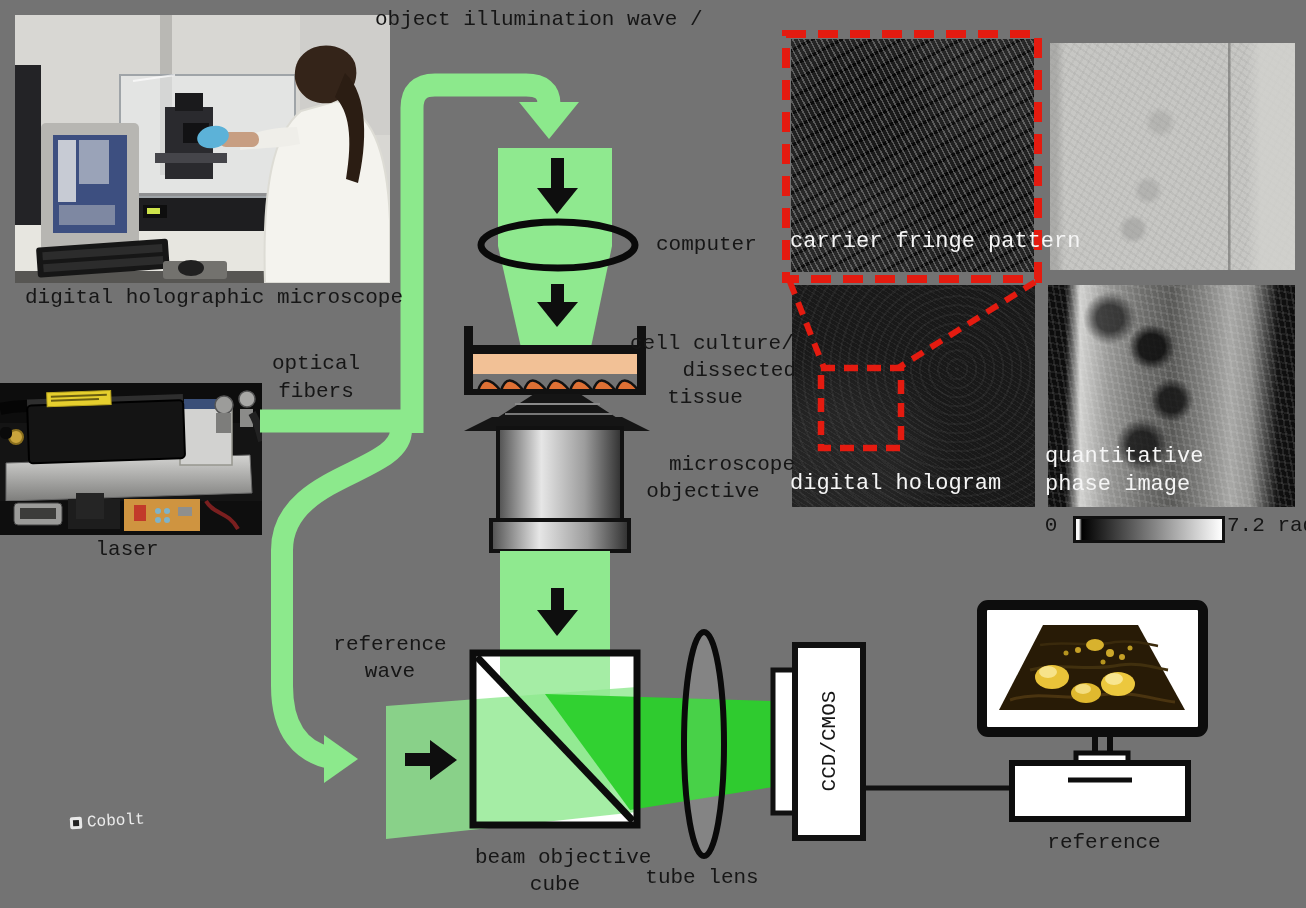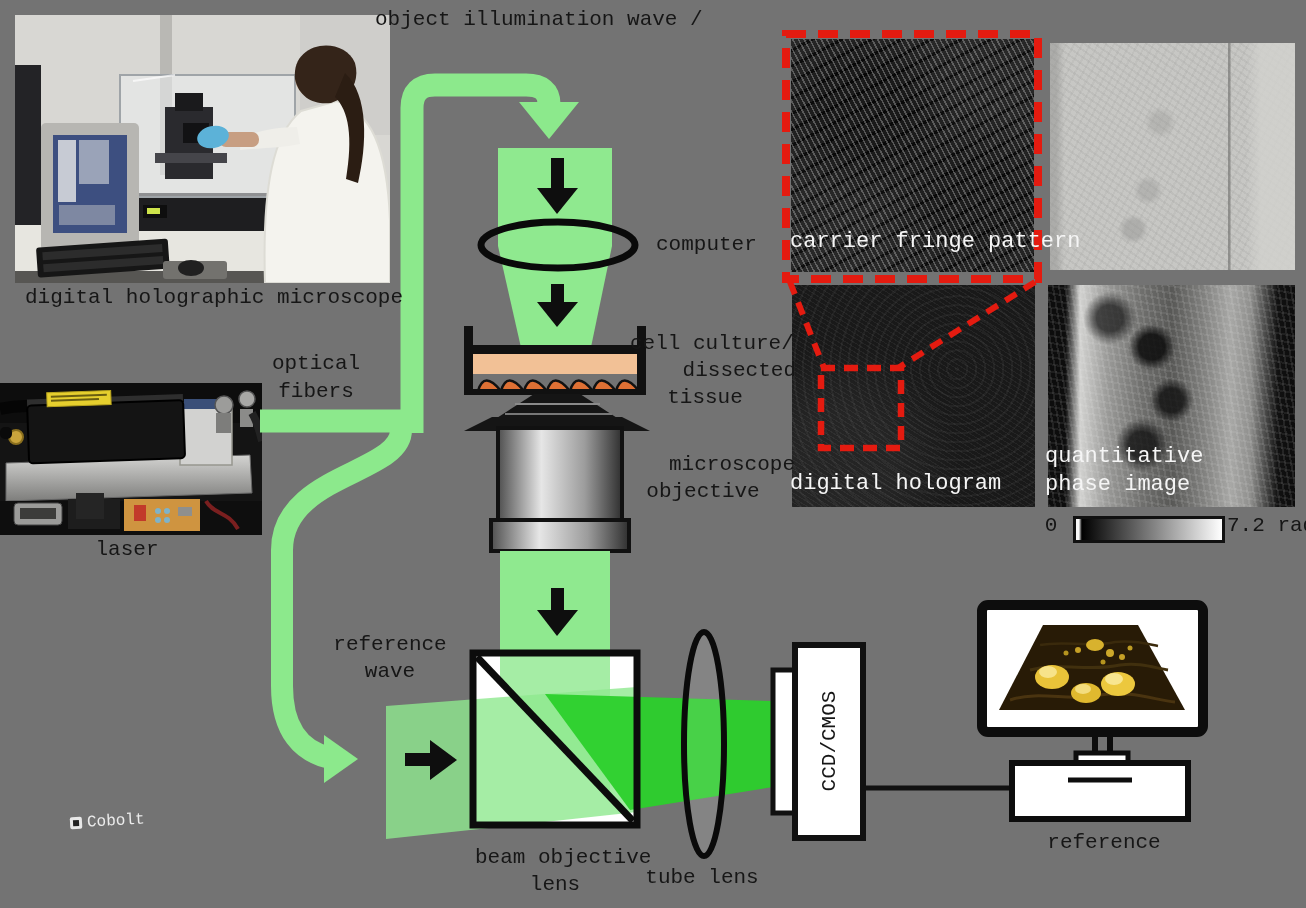--- a/index.html
+++ b/index.html
@@ -303,21 +303,21 @@
   <div class="lbl" style="left:646px;top:359px;width:150px;text-align:right;">dissected</div>
   <div class="lbl" style="left:630px;top:386px;width:150px;">tissue</div>
 
   <div class="lbl" style="left:620px;top:453px;width:160px;padding-left:32px;">microscope</div>
   <div class="lbl" style="left:623px;top:480px;width:160px;">objective</div>
 
   <div class="lbl" style="left:320px;top:633px;width:140px;">reference</div>
   <div class="lbl" style="left:320px;top:660px;width:140px;">wave</div>
 
   <div class="lbl" style="left:475px;top:846px;width:160px;">beam objective</div>
-  <div class="lbl" style="left:475px;top:873px;width:160px;">lens</div>
+  <div class="lbl" style="left:475px;top:873px;width:160px;">cube</div>
 
   <div class="lbl" style="left:632px;top:866px;width:140px;">tube lens</div>
 
   <div id="ccd-label">CCD/CMOS</div>
 
   <div class="lbl" style="left:1024px;top:831px;width:160px;">reference</div>
 
   <div class="wlbl" style="left:790px;top:229px;width:250px;">carrier fringe pattern</div>
   <div class="wlbl" style="left:790px;top:471px;width:245px;">digital hologram</div>
   <div class="wlbl" style="left:1045px;top:444px;width:245px;">quantitative</div>

